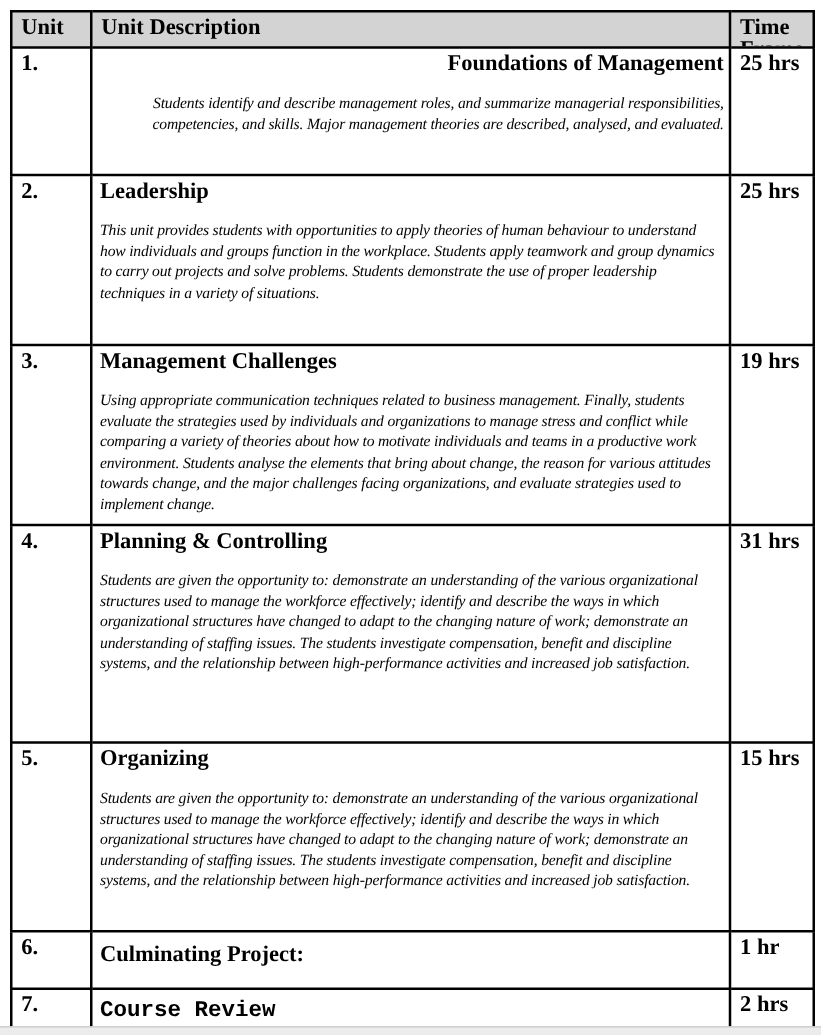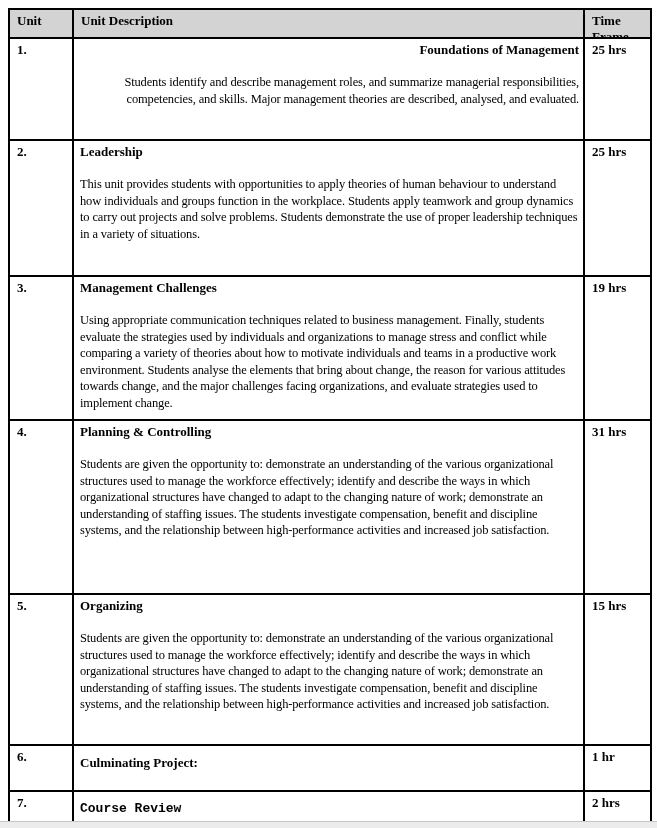--- a/index.html
+++ b/index.html
@@ -46,27 +46,28 @@
   .h-r1   { height: 100px; text-align: right; }
   .h-r2   { height: 134px; }
   .h-r3   { height: 142px; }
   .h-r4   { height: 172px; }
   .h-r5   { height: 149px; }
   .h-r6   { height: 44px;  }
   .h-r7   { height: 41px; font-family: Liberation Mono, monospace;  }
   .h-tot  { height: 15px;  }
   .unit-no, .time-val, .unit-title, .hdr-label {
     font-weight: bold;
-    font-size: 13px;
+    font-size: 18px;
   }
   .unit-body {
     margin-top: 16px;
     font-size: 12.5px;
     letter-spacing: -0.15px;
     line-height: 16.5px;
+    font-style: italic;
   }
   .short-title { margin-top: 6px; }
   #bottom-edge {
     position: absolute;
     left: 0;
     right: 0;
     bottom: 0;
     height: 6px;
     background: #ececec;
     border-top: 1px solid #c6c6c6;

